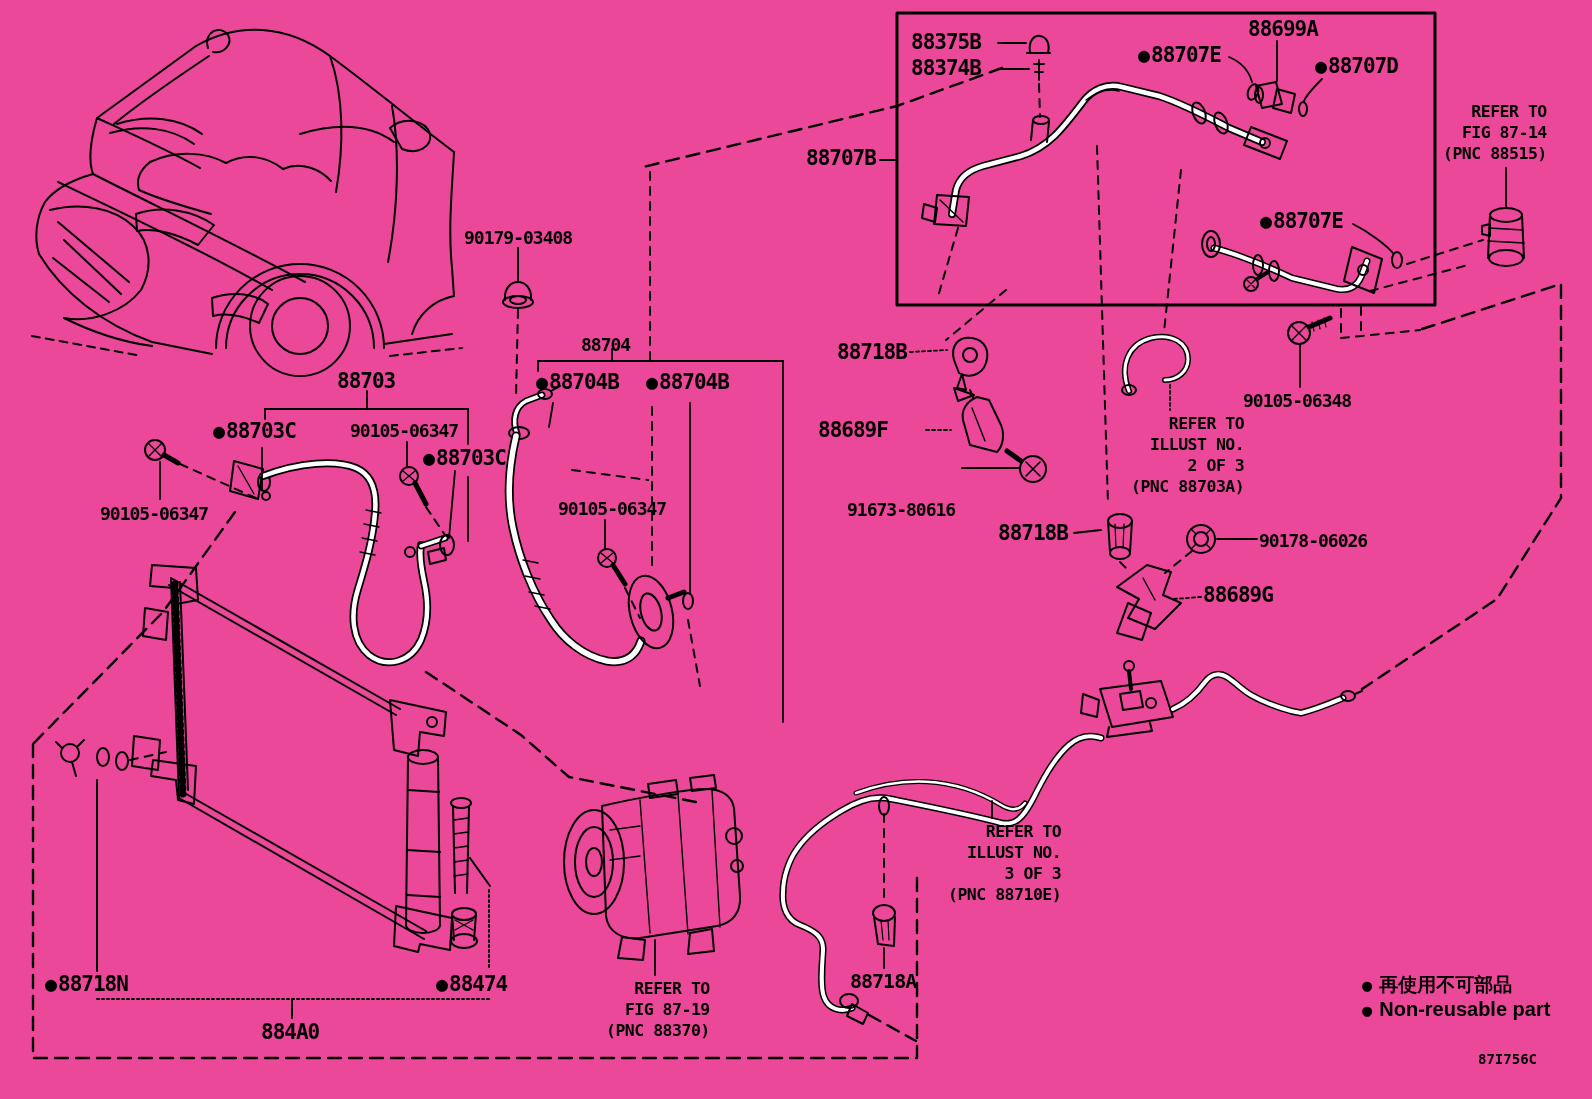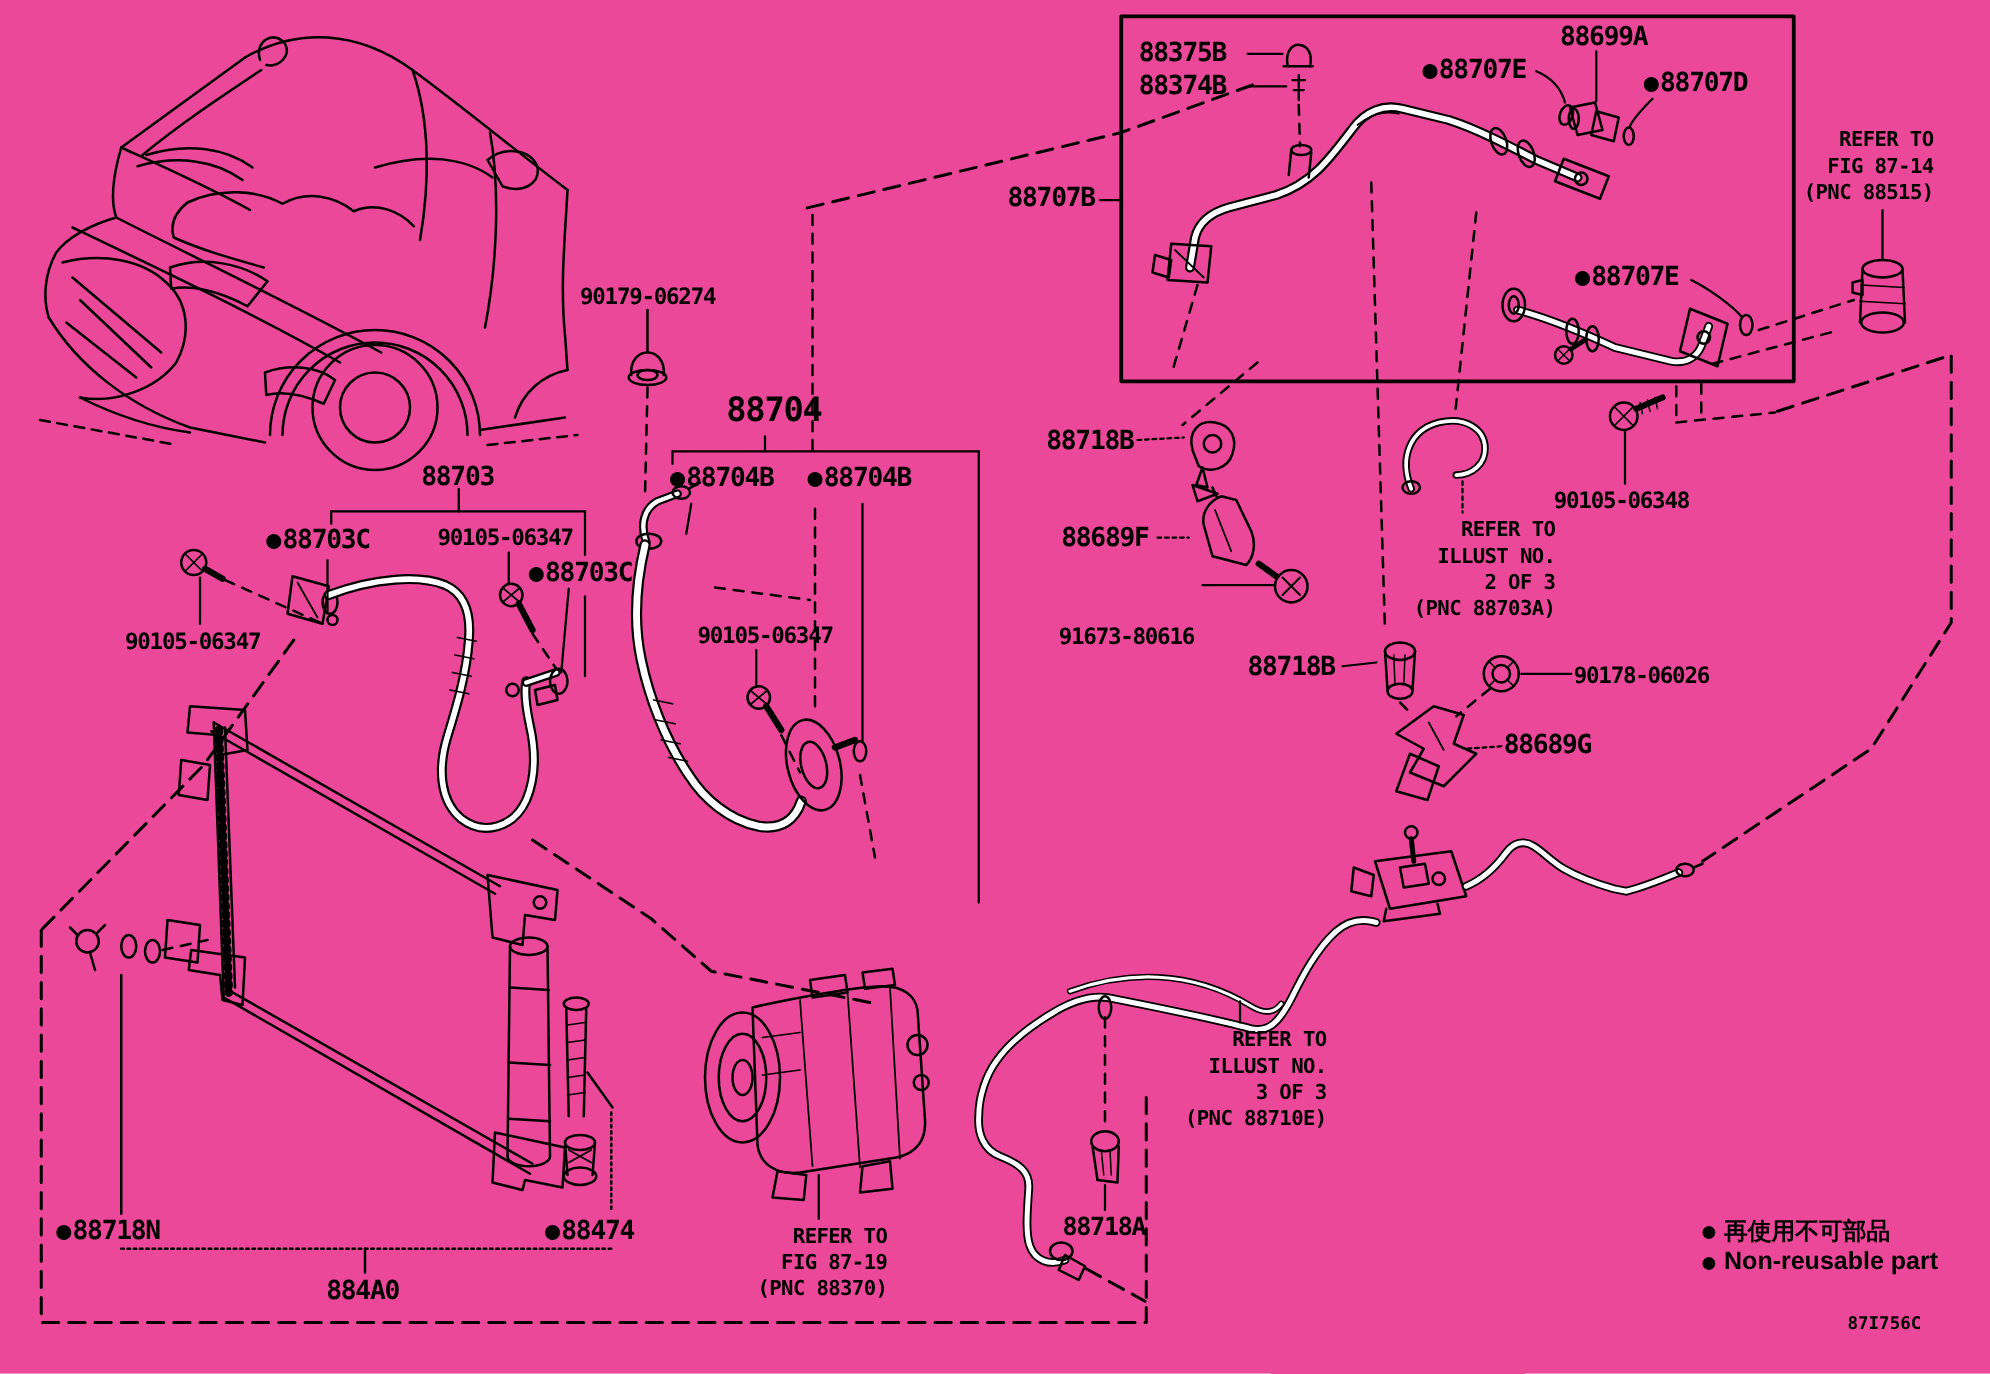--- a/index.html
+++ b/index.html
@@ -378,27 +378,27 @@
 <div id="labels-layer">
       <div class="plabel" style="left: 911px; top: 31px; font-size: 21px;"><span>88375B</span></div>
       <div class="plabel" style="left: 911px; top: 57px; font-size: 21px;"><span>88374B</span></div>
       <div class="plabel" style="left: 1248px; top: 18px; font-size: 21px;"><span>88699A</span></div>
       <div class="plabel" style="left: 1138px; top: 44px; font-size: 21px;"><span class="blt">●</span><span>88707E</span></div>
       <div class="plabel" style="left: 1315px; top: 55px; font-size: 21px;"><span class="blt">●</span><span>88707D</span></div>
       <div class="plabel" style="left: 806px; top: 147px; font-size: 21px;"><span>88707B</span></div>
       <div class="plabel" style="left: 1260px; top: 210px; font-size: 21px;"><span class="blt">●</span><span>88707E</span></div>
       <div class="plabel" style="left: 1243px; top: 389px; font-size: 18px;"><span>90105-06348</span></div>
       <div class="plabel" style="left: 837px; top: 341px; font-size: 21px;"><span>88718B</span></div>
-      <div class="plabel" style="left: 849px; top: 419px; font-size: 21px;"><span>88689F</span></div>
+      <div class="plabel" style="left: 818px; top: 419px; font-size: 21px;"><span>88689F</span></div>
       <div class="plabel" style="left: 847px; top: 457px; font-size: 18px; margin-top: 41px;"><span>91673-80616</span></div>
       <div class="plabel" style="left: 998px; top: 522px; font-size: 21px;"><span>88718B</span></div>
       <div class="plabel" style="left: 1259px; top: 529px; font-size: 18px;"><span>90178-06026</span></div>
       <div class="plabel" style="left: 1203px; top: 584px; font-size: 21px;"><span>88689G</span></div>
-      <div class="plabel" style="left: 464px; top: 226px; font-size: 18px;"><span>90179-06274</span></div>
-      <div class="plabel" style="left: 581px; top: 317px; font-size: 27px;"><span>88704</span></div>
+      <div class="plabel" style="left: 464px; top: 226px; font-size: 18px;"><span>90179-03408</span></div>
+      <div class="plabel" style="left: 581px; top: 333px; font-size: 18px;"><span>88704</span></div>
       <div class="plabel" style="left: 536px; top: 371px; font-size: 21px;"><span class="blt">●</span><span>88704B</span></div>
       <div class="plabel" style="left: 646px; top: 371px; font-size: 21px;"><span class="blt">●</span><span>88704B</span></div>
       <div class="plabel" style="left: 558px; top: 497px; font-size: 18px;"><span>90105-06347</span></div>
       <div class="plabel" style="left: 337px; top: 370px; font-size: 21px;"><span>88703</span></div>
       <div class="plabel" style="left: 213px; top: 420px; font-size: 21px;"><span class="blt">●</span><span>88703C</span></div>
       <div class="plabel" style="left: 350px; top: 419px; font-size: 18px;"><span>90105-06347</span></div>
       <div class="plabel" style="left: 423px; top: 447px; font-size: 21px;"><span class="blt">●</span><span>88703C</span></div>
       <div class="plabel" style="left: 100px; top: 502px; font-size: 18px;"><span>90105-06347</span></div>
       <div class="plabel" style="left: 45px; top: 973px; font-size: 21px;"><span class="blt">●</span><span>88718N</span></div>
       <div class="plabel" style="left: 436px; top: 973px; font-size: 21px;"><span class="blt">●</span><span>88474</span></div>

